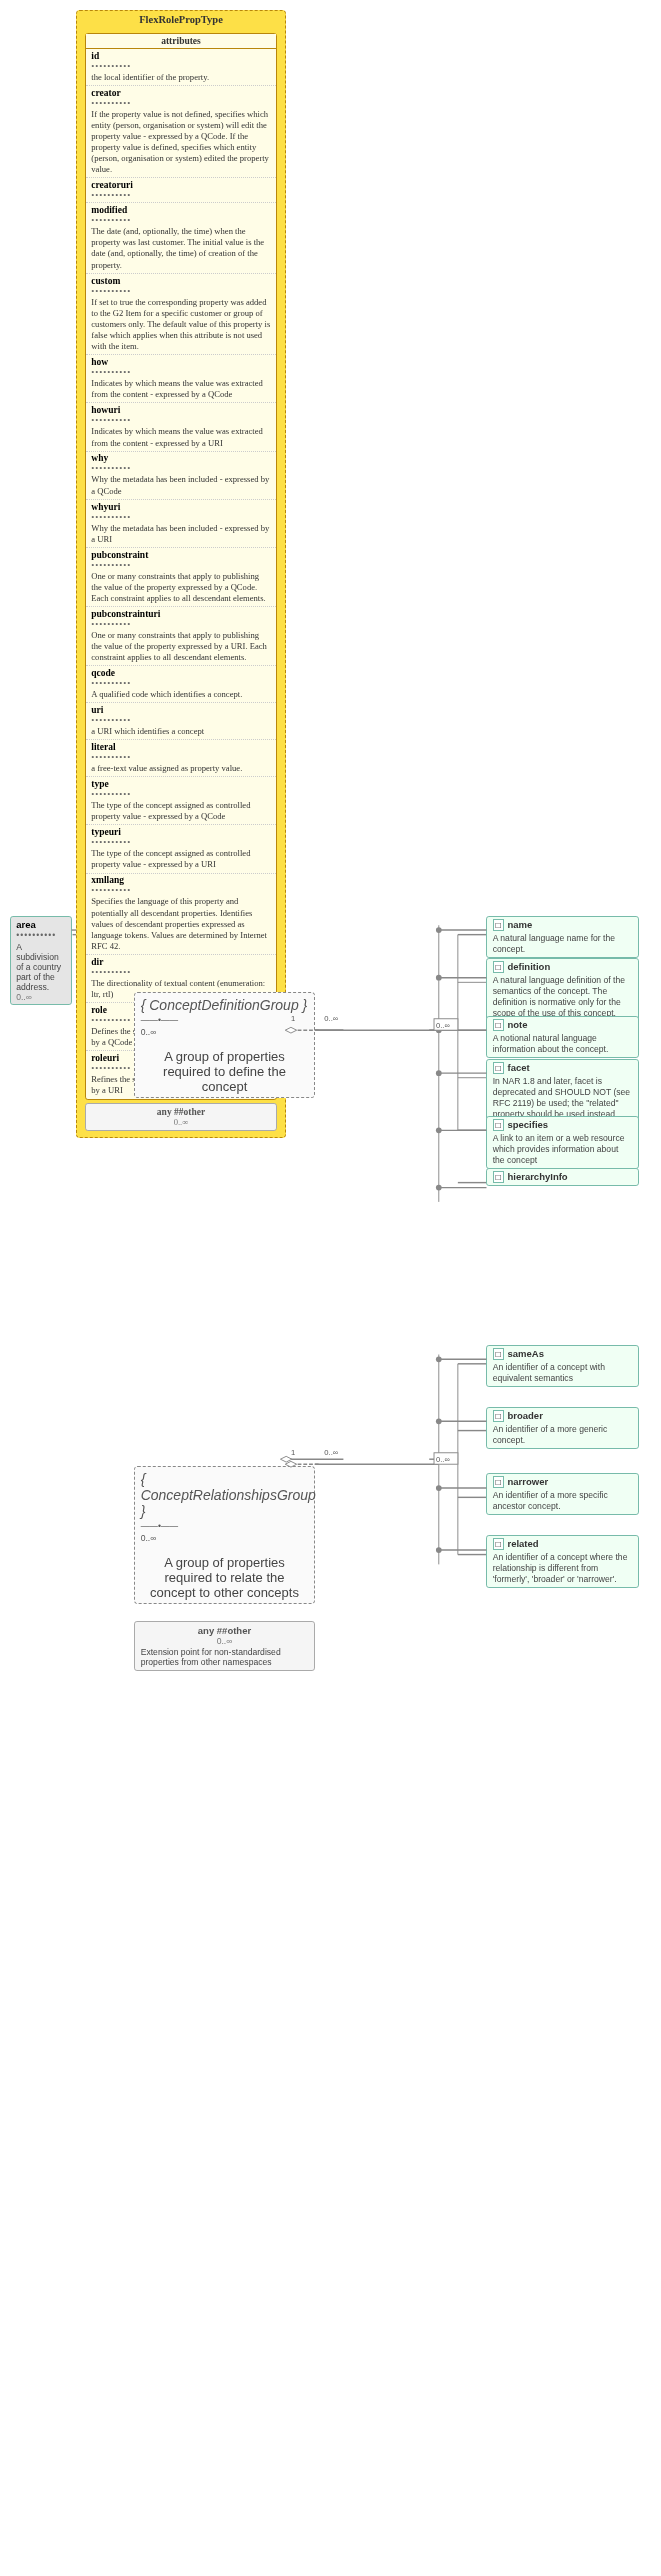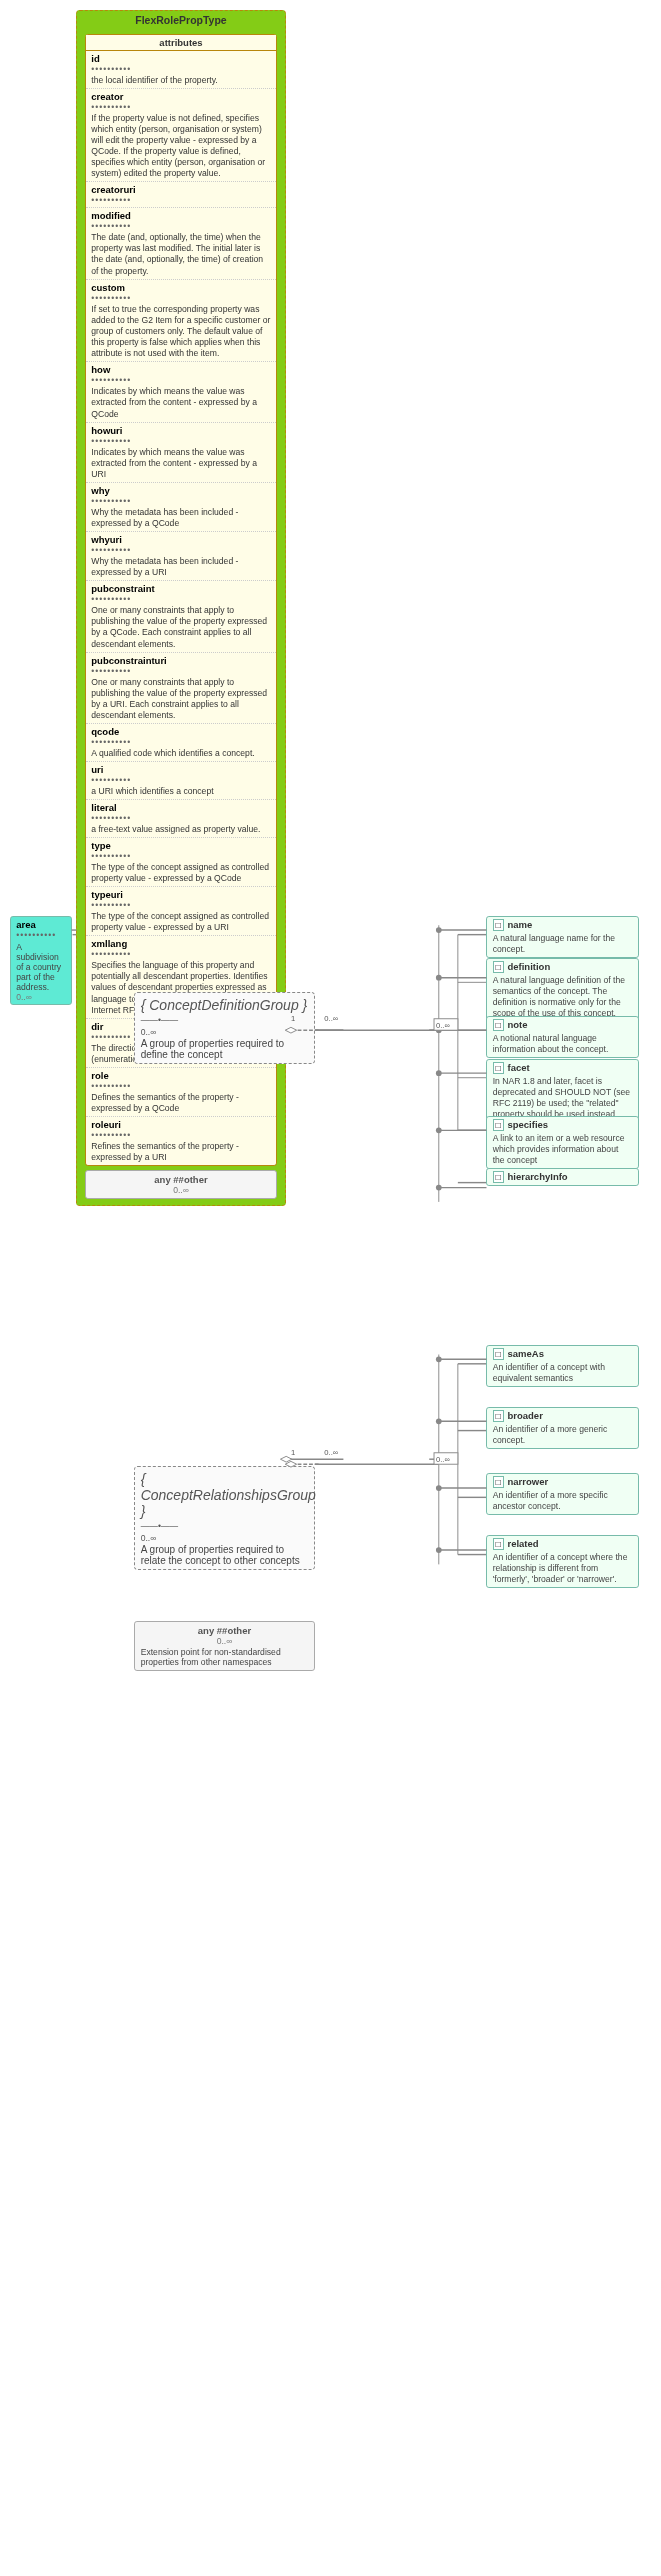--- a/index.html
+++ b/index.html
@@ -16,23 +16,24 @@
       min-height: 2576px;
       background: #fff;
     }
 
     
     .main-box {
       position: absolute;
       left: 76px;
       top: 9.5px;
       width: 210px;
-      background: #84cc16;
+      background: #fde047;
       border: 1.4px dashed #b8860b;
       border-radius: 3.8px;
+      font-family: Liberation Serif, serif;
     }
 
     .main-title {
       text-align: center;
       font-size: 10.5px;
       font-weight: bold;
       padding: 3.8px 0;
       color: #333;
     }
 
@@ -129,44 +130,45 @@
       width: 662px;
       pointer-events: none;
     }
 
     
     .area-box {
       position: absolute;
       left: 9.5px;
       border: 1.4px solid #7ba;
       border-radius: 2.9px;
-      background: #5eead4;
+      background: #e5e5e5;
       padding: 1.9px 5.7px;
       min-width: 57px;
     }
 
     
     .concept-def-box {
       position: absolute;
       border: 1.4px dashed #888;
       border-radius: 3.8px;
       background: #fafafa;
       padding: 3.8px 5.7px;
     }
 
     .concept-def-title {
       font-size: 14px;
       font-style: italic;
       color: #555;
     }
 
     .concept-def-desc {
-      font-size: 10px;
+      font-size: 13px;
       color: #444;
-      margin-top: 1px;
+      margin-top: 12px;
+      text-align: center;
     }
 
     
     .concept-rel-box {
       position: absolute;
       border: 1.4px dashed #888;
       border-radius: 3.8px;
       background: #fafafa;
       padding: 3.8px 5.7px;
     }
@@ -236,21 +238,21 @@
       </div>
 
       <div class="attr-item">
         <div class="attr-name">creatoruri</div>
         <div class="attr-dots">••••••••••</div>
       </div>
 
       <div class="attr-item">
         <div class="attr-name">modified</div>
         <div class="attr-dots">••••••••••</div>
-        <div class="attr-desc">The date (and, optionally, the time) when the property was last modified. The initial later is the date (and, optionally, the time) of creation of the property.</div>
+        <div class="attr-desc">The date (and, optionally, the time) when the property was last customer. The initial value is the date (and, optionally, the time) of creation of the property.</div>
       </div>
 
       <div class="attr-item">
         <div class="attr-name">custom</div>
         <div class="attr-dots">••••••••••</div>
         <div class="attr-desc">If set to true the corresponding property was added to the G2 Item for a specific customer or group of customers only. The default value of this property is false which applies when this attribute is not used with the item.</div>
       </div>
 
       <div class="attr-item">
         <div class="attr-name">how</div>

